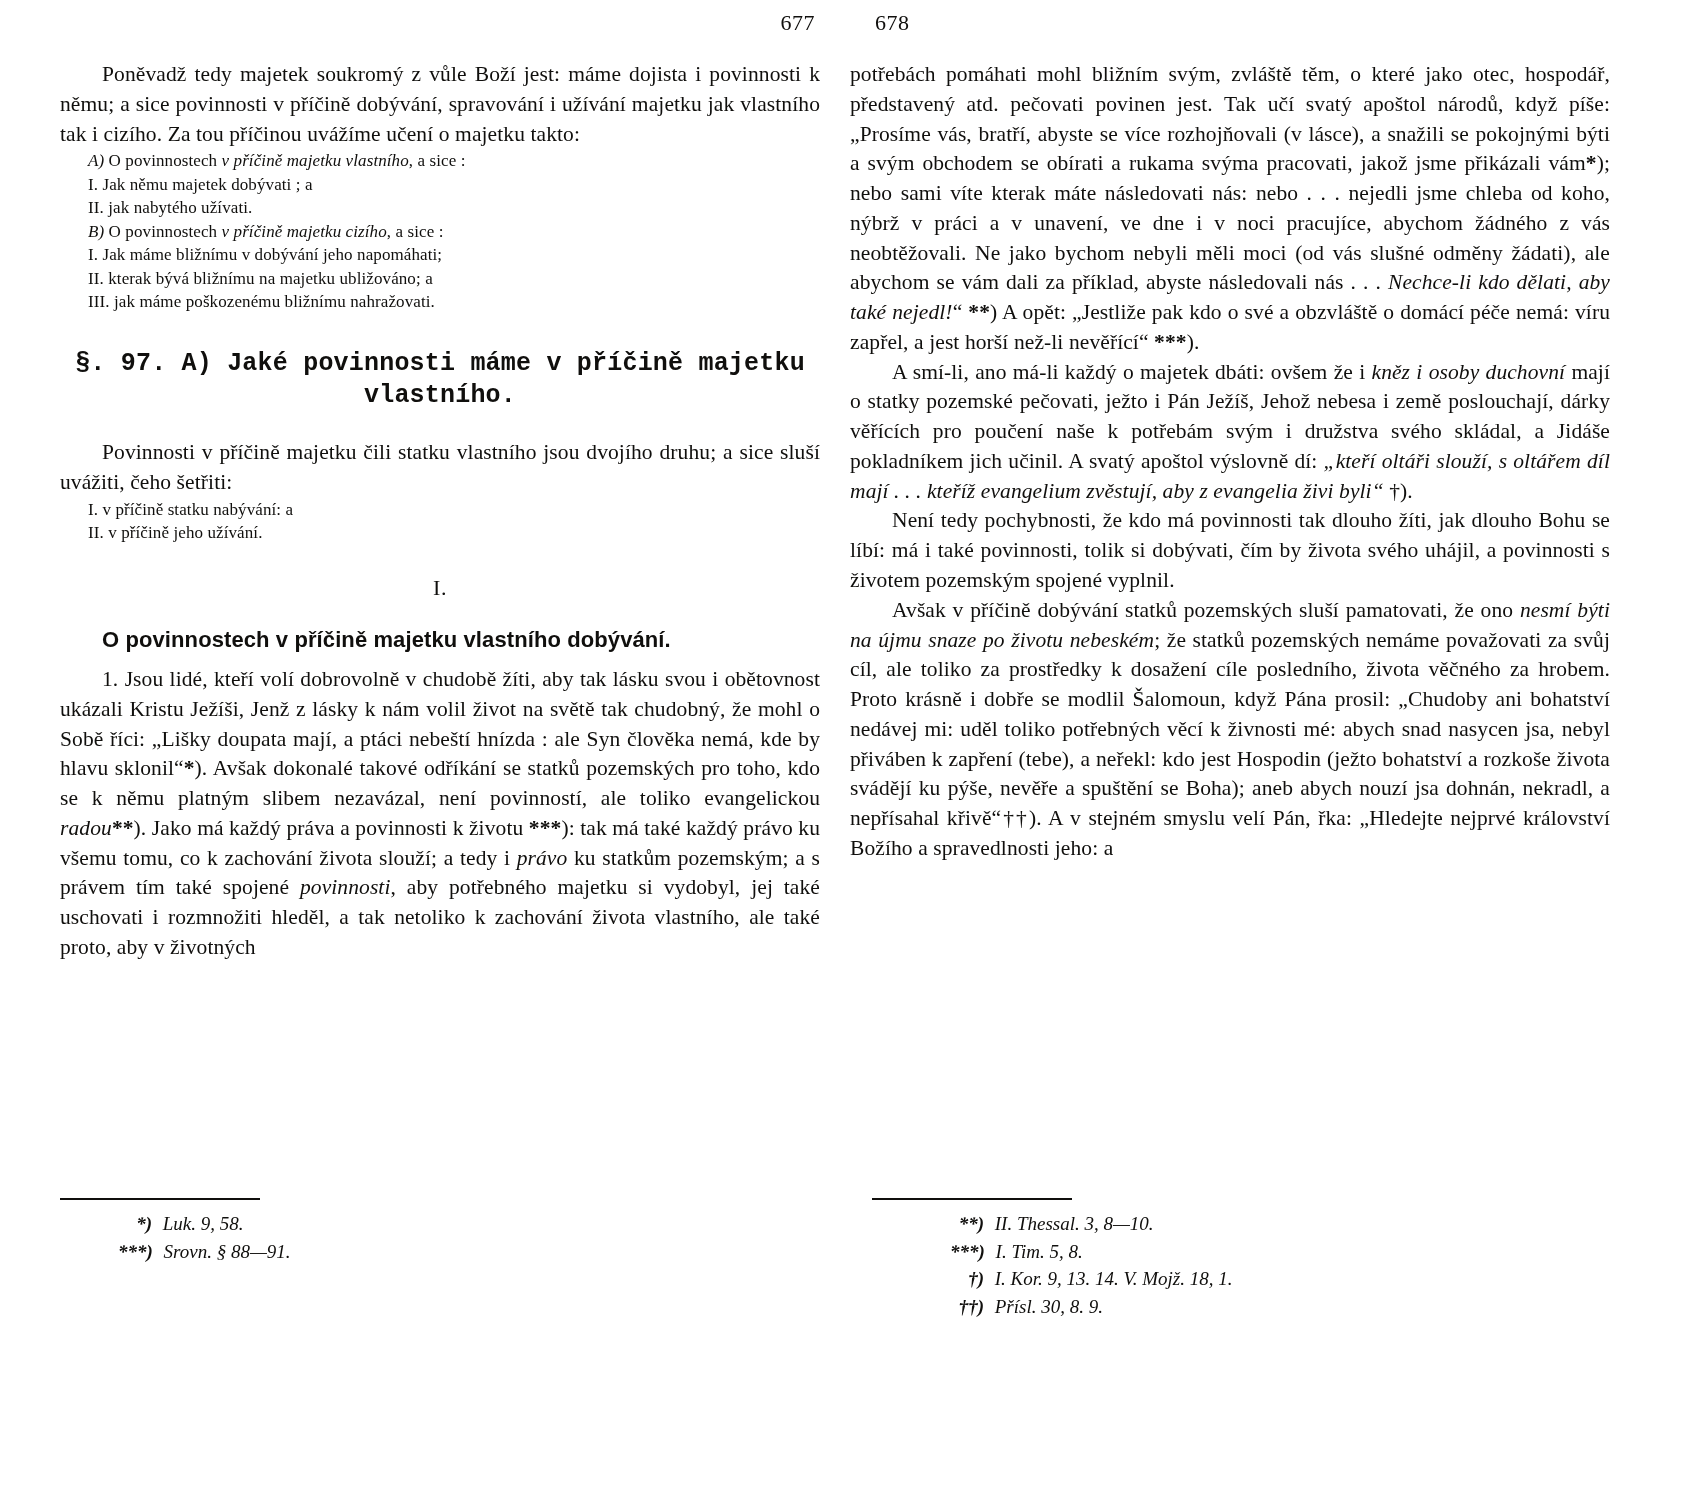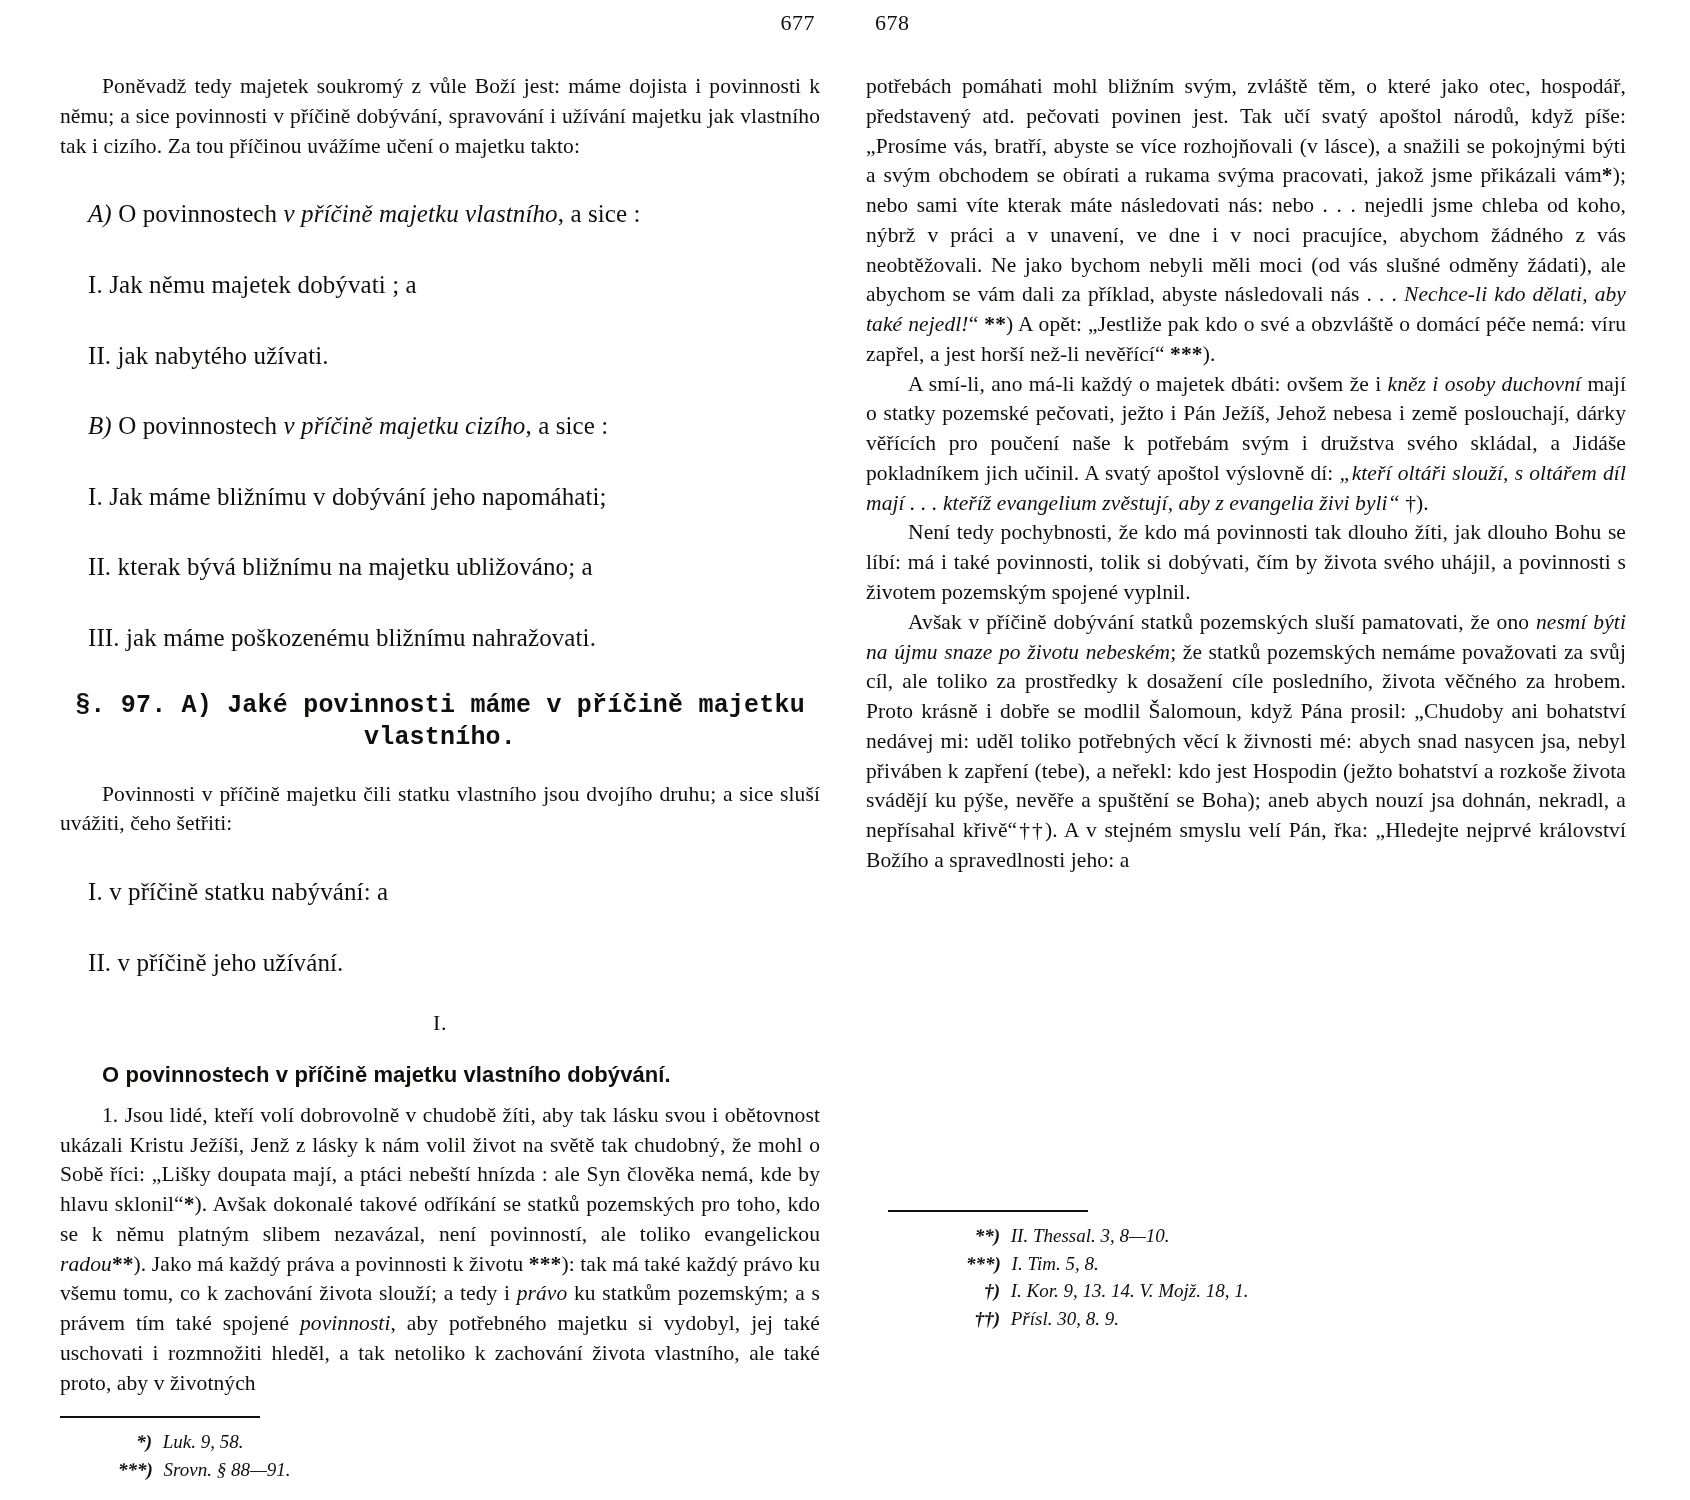--- a/index.html
+++ b/index.html
@@ -19,52 +19,51 @@
     height: 1500px;
     box-sizing: border-box;
     padding: 10px 60px 0 60px;
   }
   .page-numbers {
     display: flex;
     justify-content: center;
     gap: 60px;
     font-size: 22px;
     letter-spacing: 0.5px;
-    margin-bottom: 36px;
+    margin-bottom: 24px;
   }
   .page-numbers span {
     font-family: "Liberation Serif", serif;
   }
   .columns {
     display: flex;
-    gap: 46px;
+    gap: 30px;
     align-items: flex-start;
   }
   .col {
     width: 760px;
     box-sizing: border-box;
   }
   p {
     margin: 0;
     font-size: 21.5px;
     line-height: 1.385;
     text-align: justify;
     text-justify: inter-word;
     letter-spacing: 0.1px;
   }
   p.indent {
     text-indent: 42px;
   }
   .list-line {
-    font-size: 25px;
+    font-size: 17px;
     line-height: 1.385;
     text-align: left;
     padding-left: 28px;
     text-indent: 0;
-    margin-top: 36px;
   }
   .section-head {
     font-family: Liberation Mono, monospace;
     font-weight: bold;
     font-size: 25px;
     text-align: center;
     line-height: 1.28;
     margin: 34px 0 26px 0;
     letter-spacing: 0.2px;
   }

